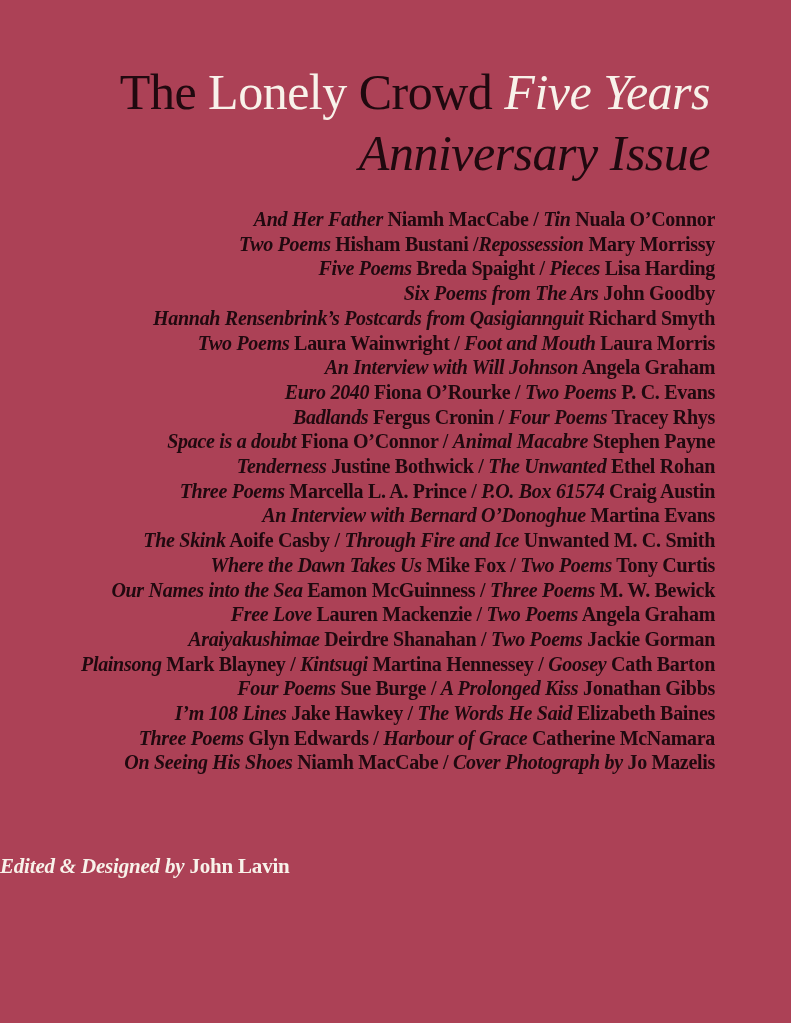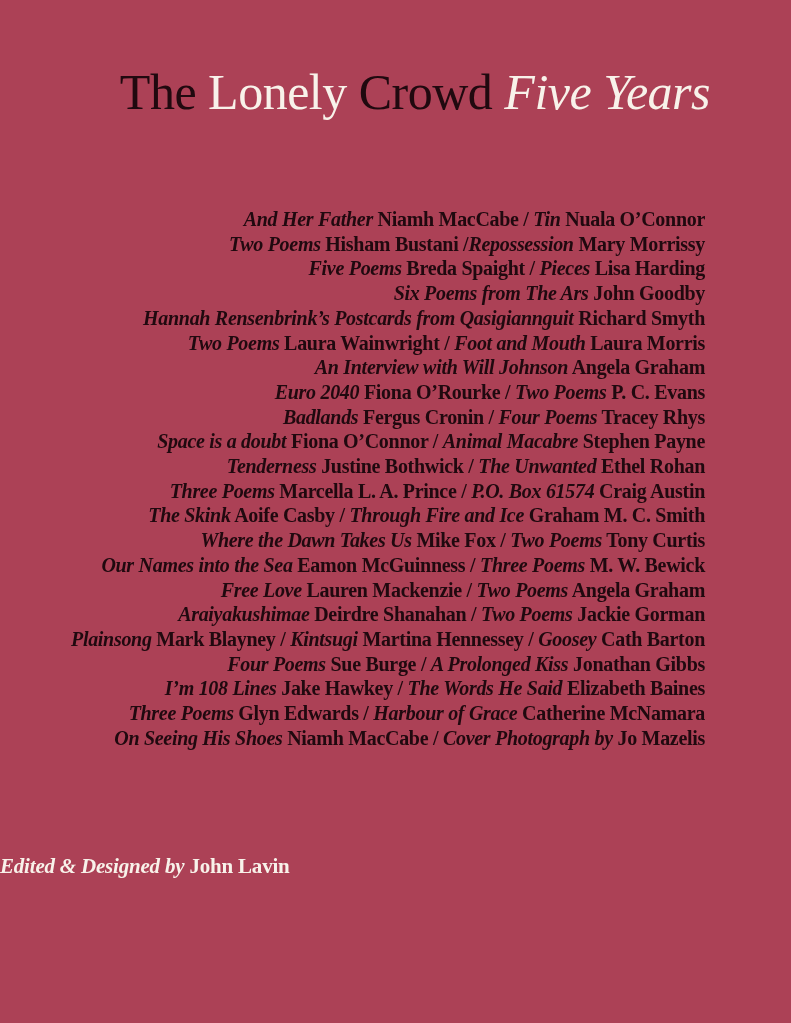--- a/index.html
+++ b/index.html
@@ -35,21 +35,21 @@
     line-height:61px;
     white-space:nowrap;
   }
   .title .light{color:var(--light);}
   .title .dark{color:var(--dark);}
   .it{font-style:italic;}
   .contents{
     position:absolute;
     top:207px;
     left:20px;
-    right:86px;
+    right:76px;
     text-align:right;
     color:var(--dark);
     font-size:20px;
     font-weight:bold;
     line-height:24.7px;
     letter-spacing:-0.3px;
   }
   .contents .line{
     white-space:nowrap;
   }
@@ -65,35 +65,37 @@
     letter-spacing:-0.2px;
     white-space:nowrap;
   }
 </style>
 </head>
 <body>
 
 <div class="cover">
   <h1 class="title">
     <div class="title-line"><span class="dark">The </span><span class="light">Lonely </span><span class="dark">Crowd </span><span class="it light">Five Years</span></div>
+    <div class="title-line"><span class="it dark">Anniversary Issue</span></div>
   </h1>
   <div class="contents">
       <div class="line"><span class="it">And Her Father</span><span> Niamh MacCabe / </span><span class="it">Tin</span><span> Nuala O’Connor</span></div>
       <div class="line"><span class="it">Two Poems</span><span> Hisham Bustani /</span><span class="it">Repossession</span><span> Mary Morrissy</span></div>
       <div class="line"><span class="it">Five Poems</span><span> Breda Spaight / </span><span class="it">Pieces</span><span> Lisa Harding</span></div>
       <div class="line"><span class="it">Six Poems from The Ars</span><span> John Goodby</span></div>
       <div class="line"><span class="it">Hannah Rensenbrink’s Postcards from Qasigiannguit</span><span> Richard Smyth</span></div>
       <div class="line"><span class="it">Two Poems</span><span> Laura Wainwright / </span><span class="it">Foot and Mouth</span><span> Laura Morris</span></div>
       <div class="line"><span class="it">An Interview with Will Johnson</span><span> Angela Graham</span></div>
       <div class="line"><span class="it">Euro 2040</span><span> Fiona O’Rourke / </span><span class="it">Two Poems</span><span> P. C. Evans</span></div>
       <div class="line"><span class="it">Badlands</span><span> Fergus Cronin / </span><span class="it">Four Poems</span><span> Tracey Rhys</span></div>
       <div class="line"><span class="it">Space is a doubt</span><span> Fiona O’Connor / </span><span class="it">Animal Macabre</span><span> Stephen Payne</span></div>
       <div class="line"><span class="it">Tenderness</span><span> Justine Bothwick / </span><span class="it">The Unwanted</span><span> Ethel Rohan</span></div>
       <div class="line"><span class="it">Three Poems</span><span> Marcella L. A. Prince / </span><span class="it">P.O. Box 61574</span><span> Craig Austin</span></div>
-      <div class="line"><span class="it">The Skink</span><span> Aoife Casby / </span><span class="it">Through Fire and Ice</span><span> Graham M. C. Smith</span></div>
+      <div class="line"><span class="it">An Interview with Bernard O’Donoghue</span><span> Martina Evans</span></div>
+      <div class="line"><span class="it">The Skink</span><span> Aoife Casby / </span><span class="it">Through Fire and Ice</span><span> Unwanted M. C. Smith</span></div>
       <div class="line"><span class="it">Where the Dawn Takes Us</span><span> Mike Fox / </span><span class="it">Two Poems</span><span> Tony Curtis</span></div>
       <div class="line"><span class="it">Our Names into the Sea</span><span> Eamon McGuinness / </span><span class="it">Three Poems</span><span> M. W. Bewick</span></div>
       <div class="line"><span class="it">Free Love</span><span> Lauren Mackenzie / </span><span class="it">Two Poems</span><span> Angela Graham</span></div>
       <div class="line"><span class="it">Araiyakushimae</span><span> Deirdre Shanahan / </span><span class="it">Two Poems</span><span> Jackie Gorman</span></div>
       <div class="line"><span class="it">Plainsong</span><span> Mark Blayney / </span><span class="it">Kintsugi</span><span> Martina Hennessey / </span><span class="it">Goosey</span><span> Cath Barton</span></div>
       <div class="line"><span class="it">Four Poems</span><span> Sue Burge / </span><span class="it">A Prolonged Kiss</span><span> Jonathan Gibbs</span></div>
       <div class="line"><span class="it">I’m 108 Lines</span><span> Jake Hawkey / </span><span class="it">The Words He Said</span><span> Elizabeth Baines</span></div>
       <div class="line"><span class="it">Three Poems</span><span> Glyn Edwards / </span><span class="it">Harbour of Grace</span><span> Catherine McNamara</span></div>
       <div class="line"><span class="it">On Seeing His Shoes</span><span> Niamh MacCabe / </span><span class="it">Cover Photograph by</span><span> Jo Mazelis</span></div>
     </div>

